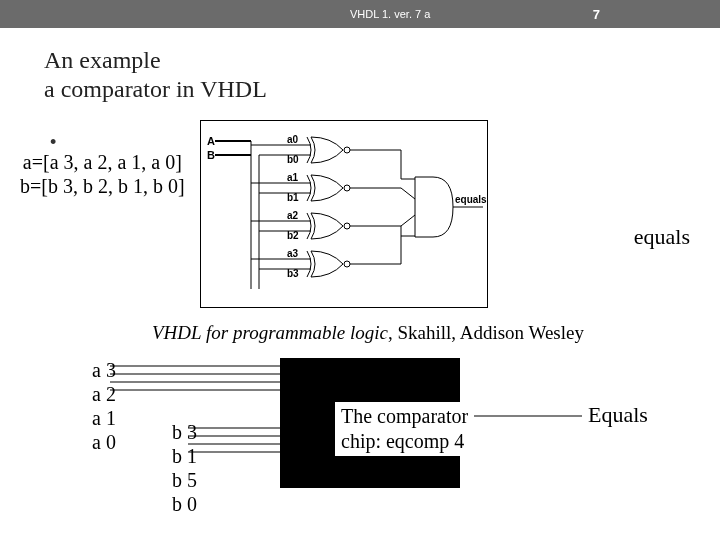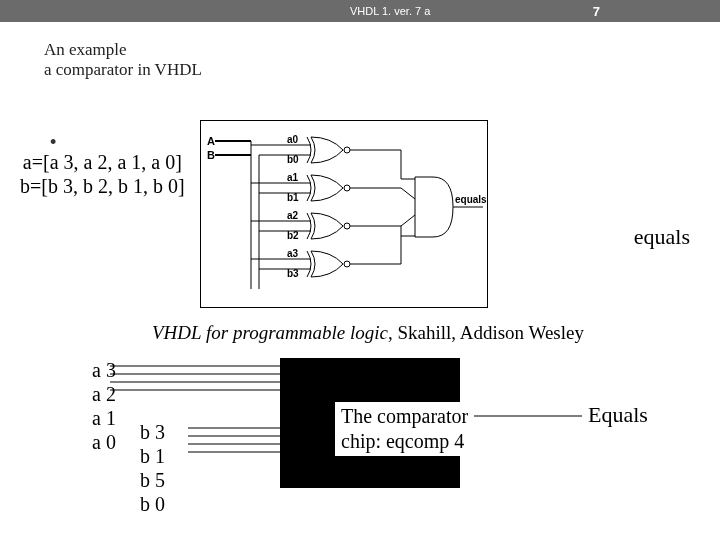--- a/index.html
+++ b/index.html
@@ -6,42 +6,42 @@
   body {
     width: 720px;
     height: 540px;
     background: #fff;
     font-family: Arial, Helvetica, sans-serif;
     position: relative;
     overflow: hidden;
   }
   .header {
     width: 720px;
-    height: 22px;
+    height: 28px;
     background: #6b6b6b;
     color: #fff;
     font-size: 11px;
     display: flex;
     align-items: center;
     position: relative;
   }
   .header-left {
     position: absolute;
     left: 350px;
   }
   .header-right {
     position: absolute;
     right: 120px;
     font-size: 13px;
     font-weight: bold;
   }
   .title {
     margin: 18px 0 8px 44px;
     font-family: Georgia, "Times New Roman", serif;
-    font-size: 17px;
+    font-size: 24px;
     line-height: 1.2;
     color: #222;
   }
   .bullet-dot {
     position: absolute;
     left: 50px;
     top: 132px;
     font-size: 18px;
     color: #333;
   }
@@ -111,21 +111,21 @@
   .sig-a {
     position: absolute;
     left: 52px;
     top: 10px;
     font-family: "Times New Roman", serif;
     font-size: 20px;
     line-height: 1.2;
   }
   .sig-b {
     position: absolute;
-    left: 100px;
+    left: 132px;
     top: 72px;
     font-family: "Times New Roman", serif;
     font-size: 20px;
     line-height: 1.2;
   }
   .equals-out {
     position: absolute;
     left: 548px;
     top: 54px;
     font-family: "Times New Roman", serif;

